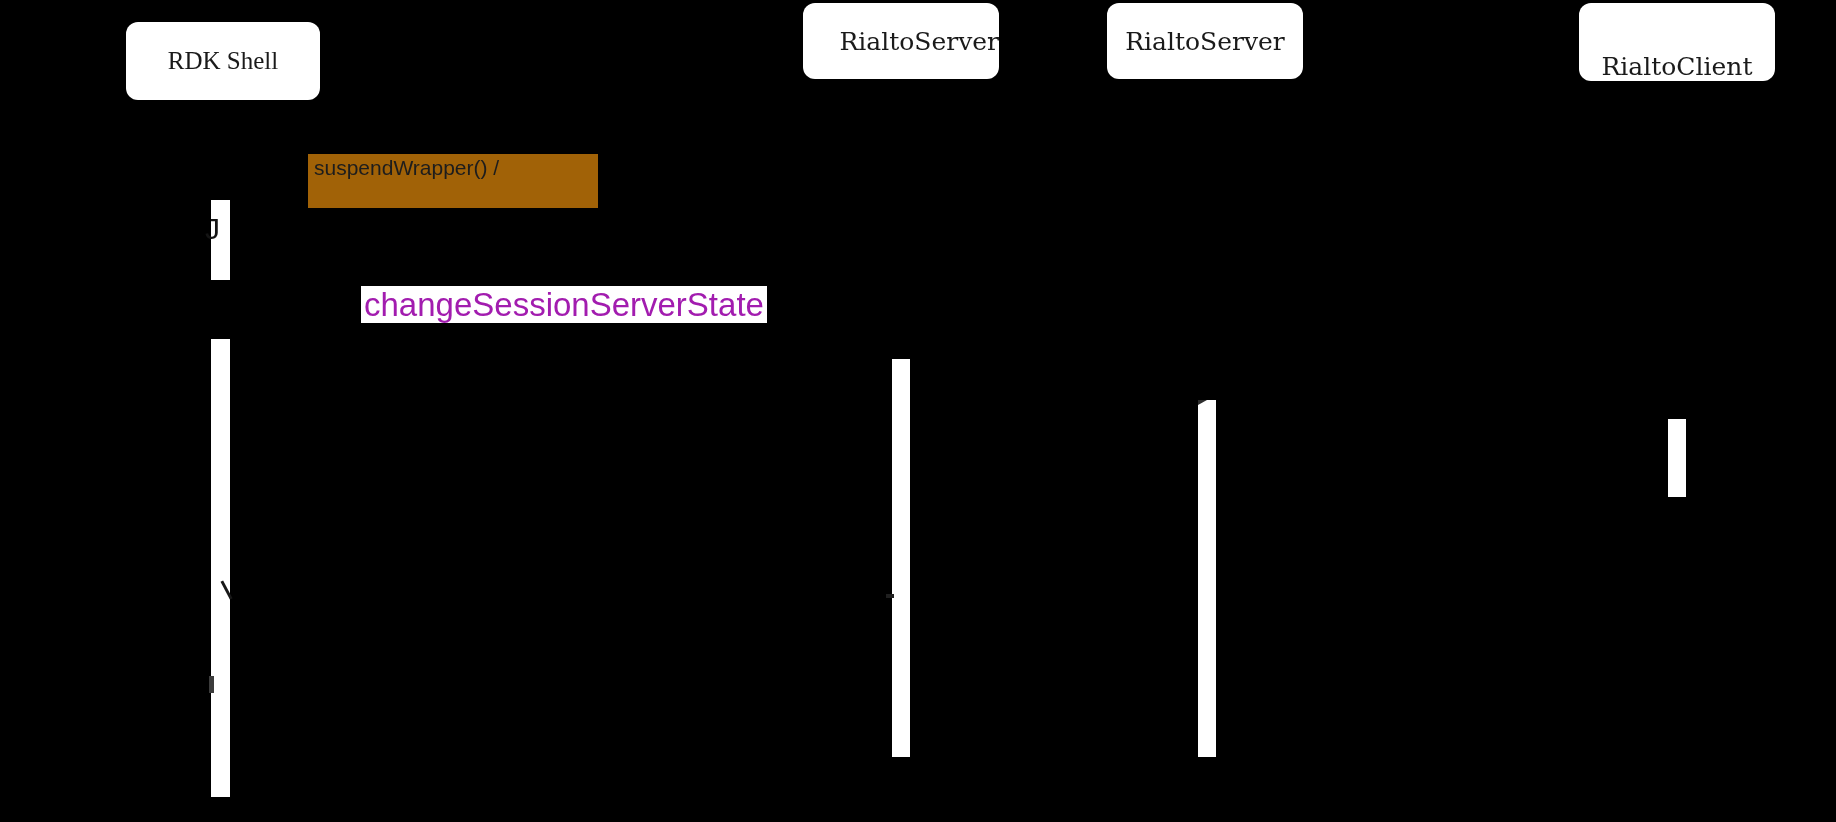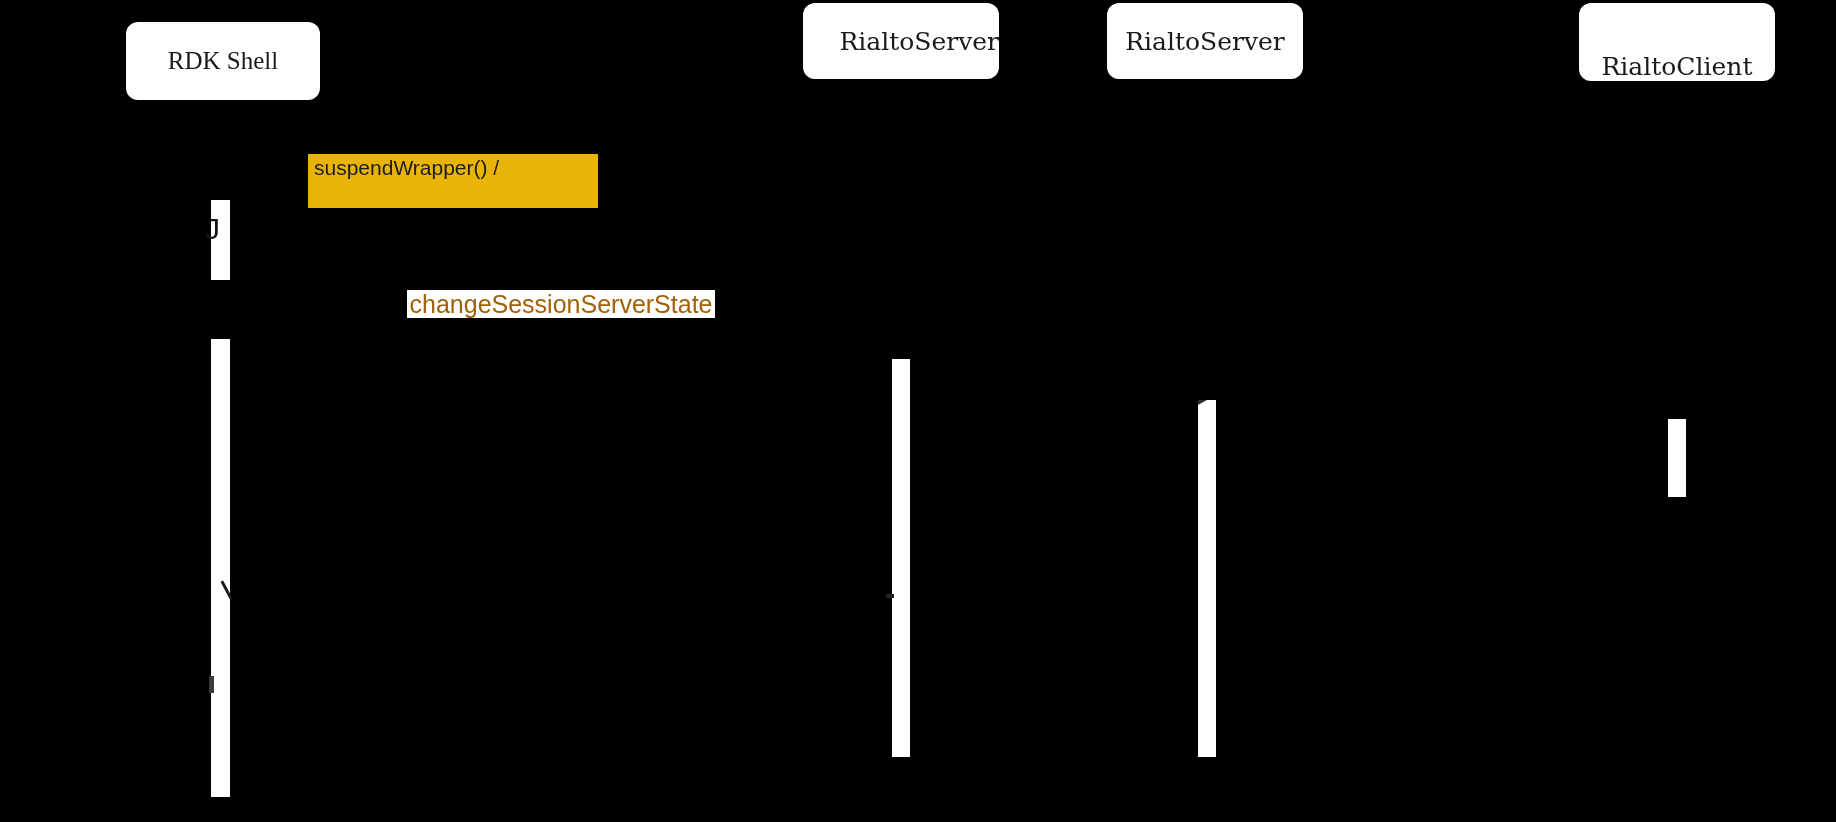--- a/index.html
+++ b/index.html
@@ -31,35 +31,35 @@
   #bar-rdk-1 {left:211px; top:200px;width:19px;height:80px;}
   #bar-rdk-2 {left:211px; top:339px;width:19px;height:458px;}
   #bar-server{left:892px; top:359px;width:18px;height:398px;}
   #bar-app   {left:1198px;top:400px;width:18px;height:357px;}
   #bar-client{left:1668px;top:419px;width:18px;height:78px;}
 
   
   #msg-suspend{
     position:absolute;
     left:308px;top:154px;width:290px;height:54px;
-    background:#eab308;
+    background:#a16207;
     box-sizing:border-box;
     padding:1px 0 0 6px;
     color:#1d1d1d;
     font-size:21px;line-height:26px;
     white-space:nowrap;
   }
 
   
   #msg-change{
     position:absolute;
     left:361px;top:289px;width:400px;
     text-align:center;
-    font-size:25px;line-height:31px;
-    color:#a16207;
+    font-size:33px;line-height:31px;
+    color:#a21caf;
     white-space:nowrap;
   }
   #msg-change .hl{background:#fff;padding:0 3px;}
 
   
   #frag-j{
     position:absolute;left:205px;top:212px;
     font-size:30px;color:#141414;
     font-family:"Liberation Sans",sans-serif;
   }

